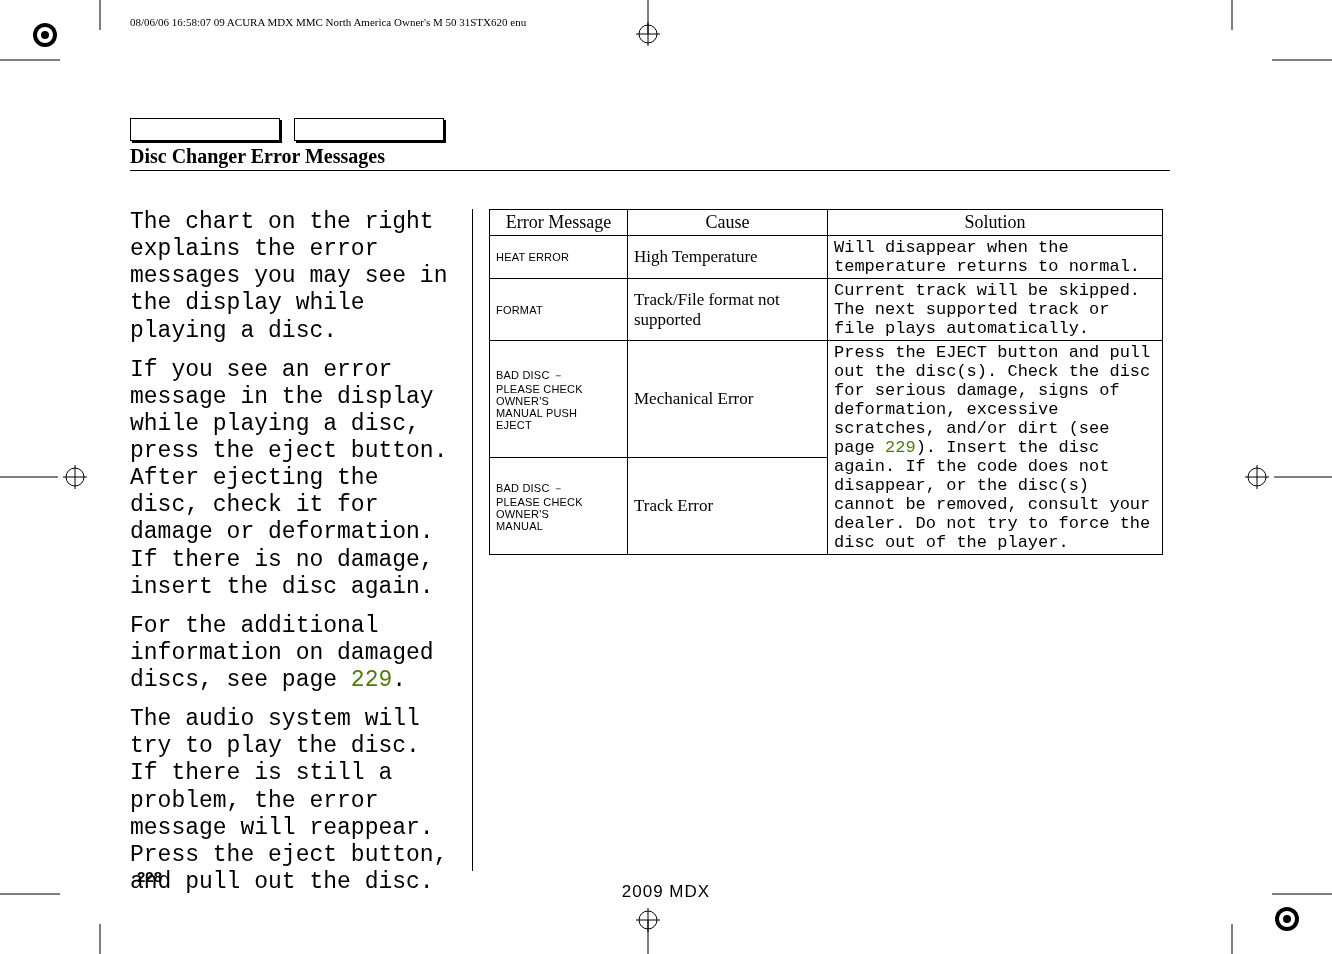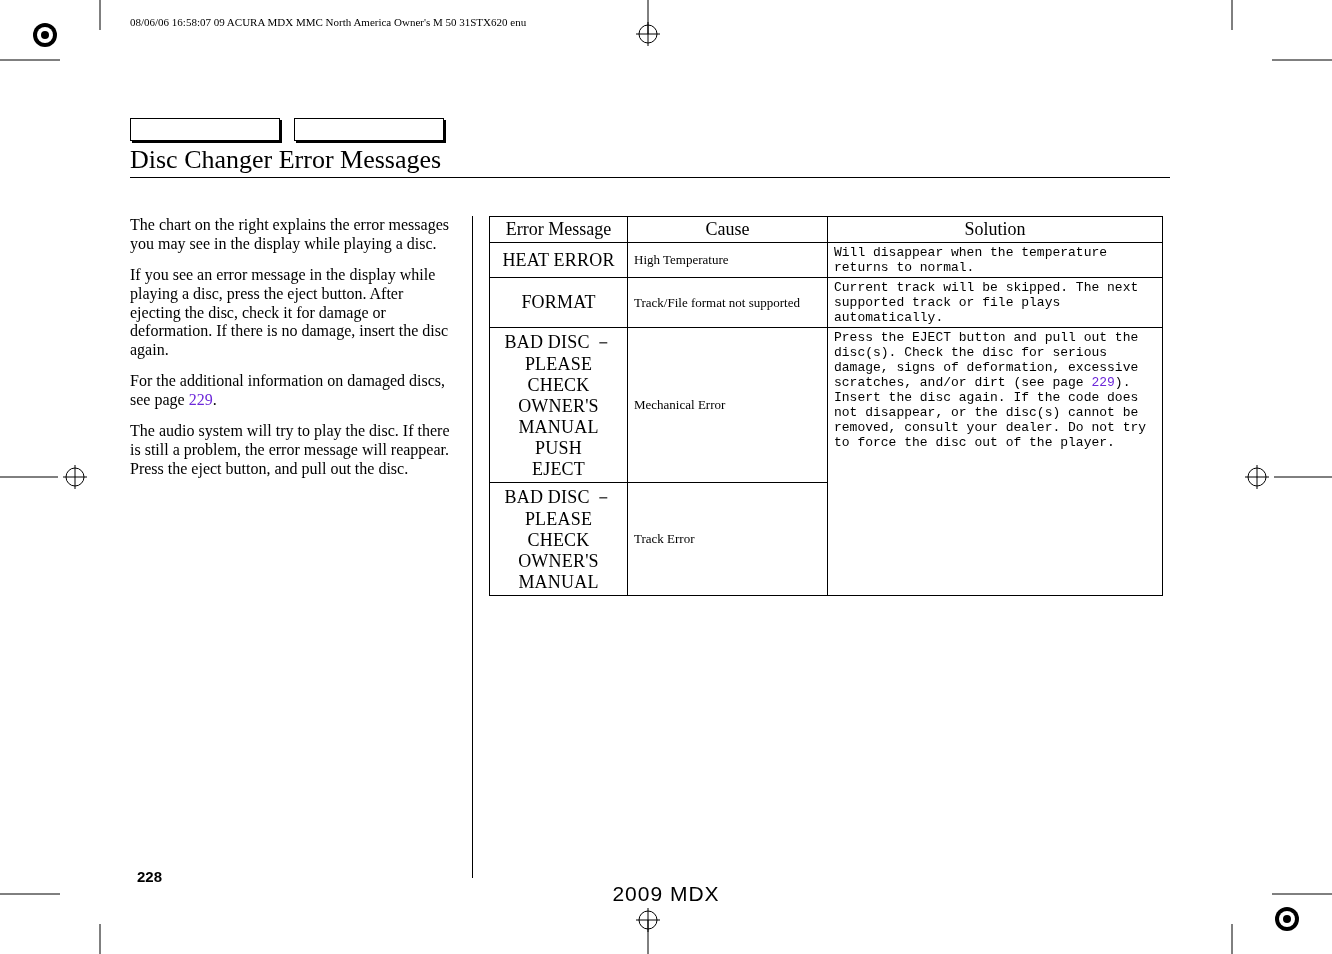--- a/index.html
+++ b/index.html
@@ -41,81 +41,80 @@
     margin-bottom: 2px;
   }
   .title-box {
     width: 148px;
     height: 21px;
     border: 1px solid #000;
     box-shadow: 2px 2px 0 #000;
   }
   .page-title {
     font-family: "Times New Roman", serif;
-    font-size: 26px;
-    font-weight: normal;
+    font-size: 20px;
+    font-weight: bold;
     margin: 4px 0 2px 0;
   }
   .title-rule {
     border: 0;
     border-top: 1px solid #000;
     margin: 2px 0 38px 0;
     width: 1040px;
   }
   .columns {
     display: flex;
     align-items: flex-start;
     gap: 16px;
   }
   .col-left {
     width: 326px;
-    font-size: 16px;
+    font-size: 23px;
     line-height: 1.18;
-    font-family: Liberation Serif, serif;
+    font-family: Liberation Mono, monospace;
   }
   .col-left p {
     margin: 0 0 12px 0;
   }
   .col-left .tight {
     margin-bottom: 10px;
   }
   .link {
-    color: #6d28d9;
+    color: #4d7c0f;
   }
   .vsep {
     width: 0;
     border-left: 1px solid #000;
     height: 662px;
   }
   .col-right {
     width: 680px;
   }
   table.err {
     border-collapse: collapse;
     width: 673px;
     table-layout: fixed;
   }
   table.err th, table.err td {
     border: 1px solid #000;
     padding: 2px 6px;
     vertical-align: top;
-    font-size: 13px;
+    font-size: 17px;
   }
   table.err th {
     font-family: "Times New Roman", serif;
     font-size: 18px;
     font-weight: normal;
     text-align: center;
     padding: 2px 4px;
   }
   table.err td.msgcol {
     width: 128px;
-    text-align: center;
-    font-family: Liberation Serif, serif;
-    font-size: 18px;
+    font-family: Liberation Sans, sans-serif;
+    font-size: 11px;
     letter-spacing: 0.2px;
     vertical-align: middle;
   }
   table.err td.causecol {
     width: 192px;
     font-family: "Times New Roman", serif;
     vertical-align: middle;
   }
   table.err td.solcol {
     width: 328px;
@@ -129,21 +128,21 @@
     font-family: Arial, Helvetica, sans-serif;
     font-weight: bold;
   }
   .footer-model {
     position: absolute;
     left: 0;
     width: 1332px;
     top: 882px;
     text-align: center;
     font-family: Arial, Helvetica, sans-serif;
-    font-size: 21px;
+    font-size: 17px;
     letter-spacing: 1px;
   }
 </style>
 </head>
 <body>
 
 <svg class="reg-mark" style="left:25px;top:15px" width="40" height="40">
   <circle cx="20" cy="20" r="12" fill="#000"></circle>
   <circle cx="20" cy="20" r="8" fill="#fff"></circle>
   <circle cx="20" cy="20" r="4" fill="#000"></circle>

